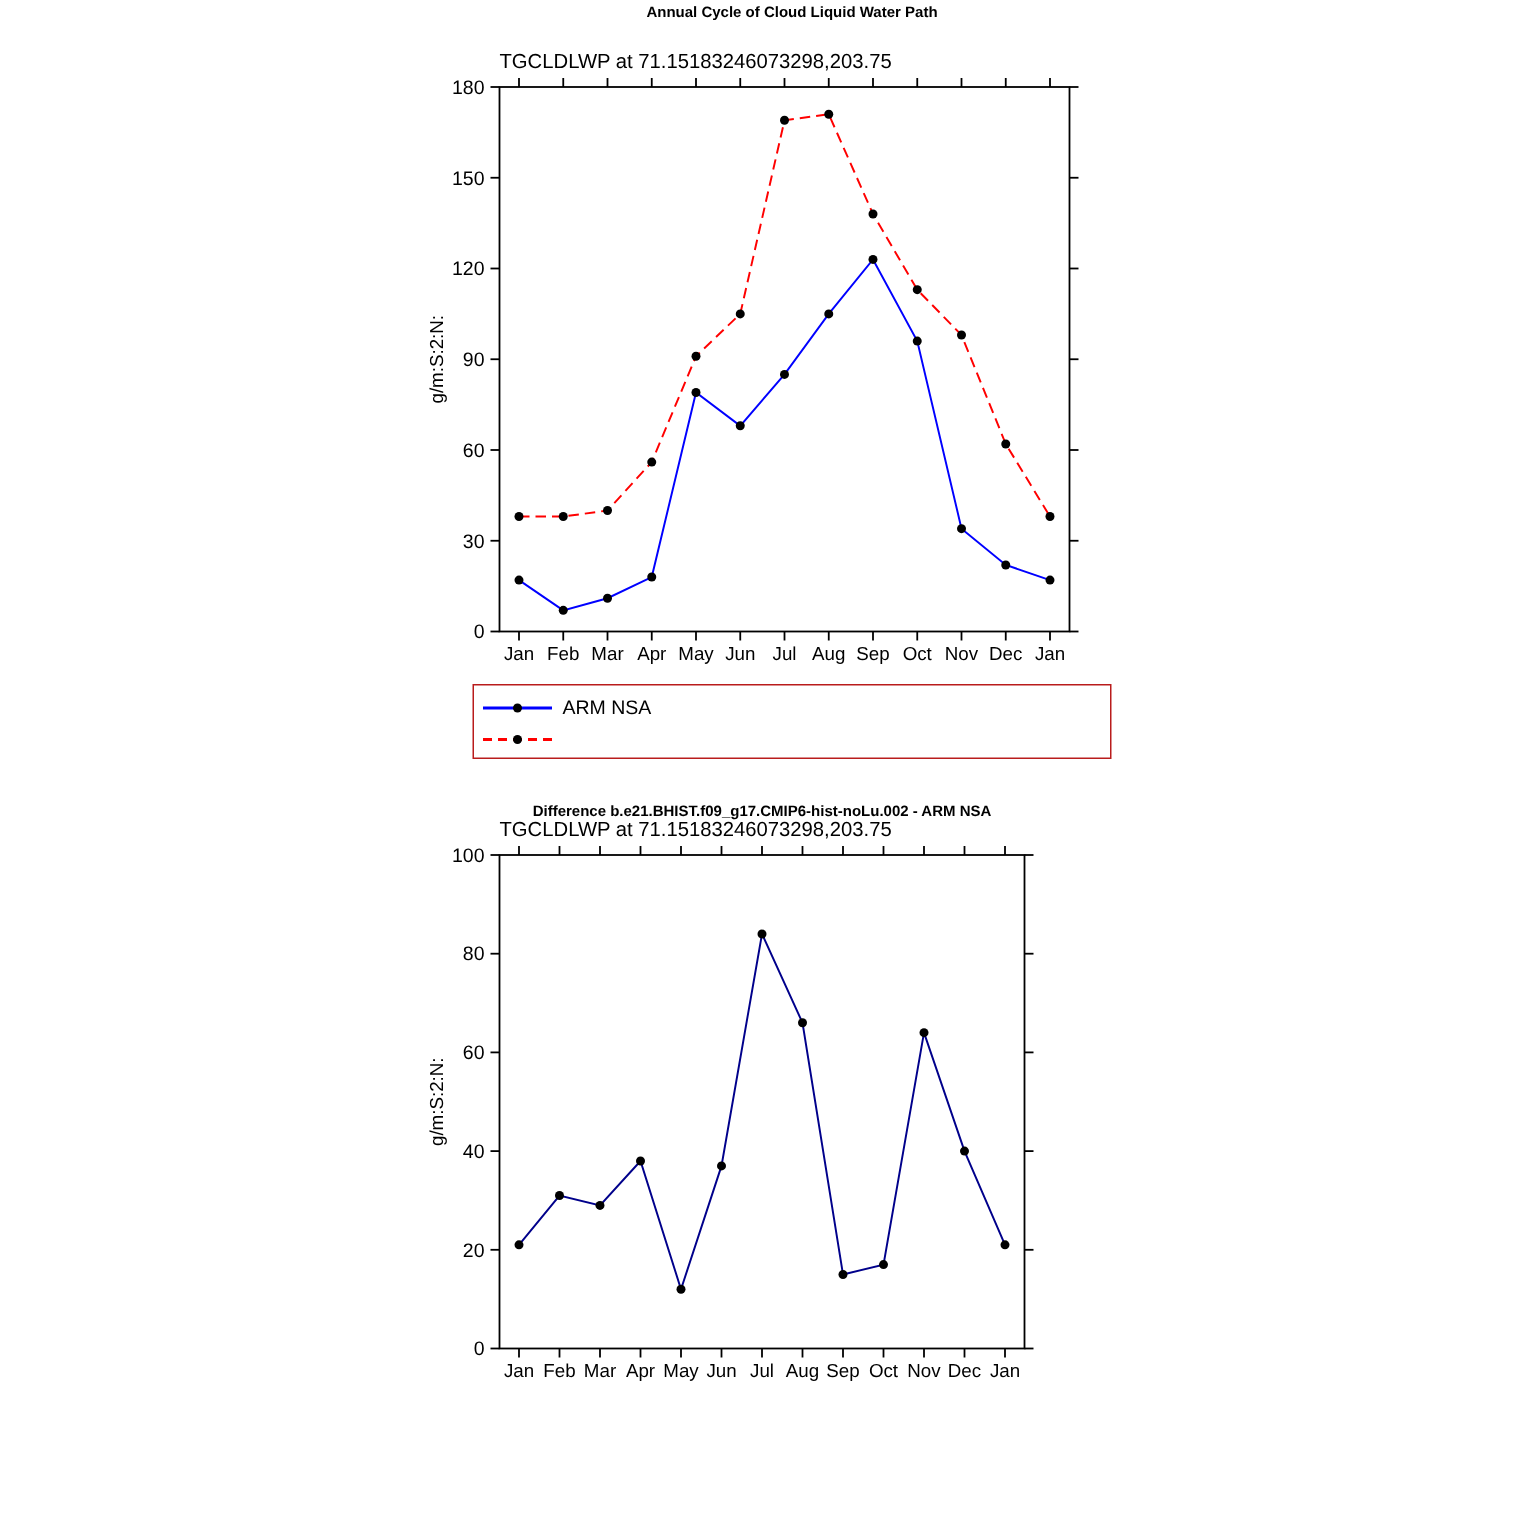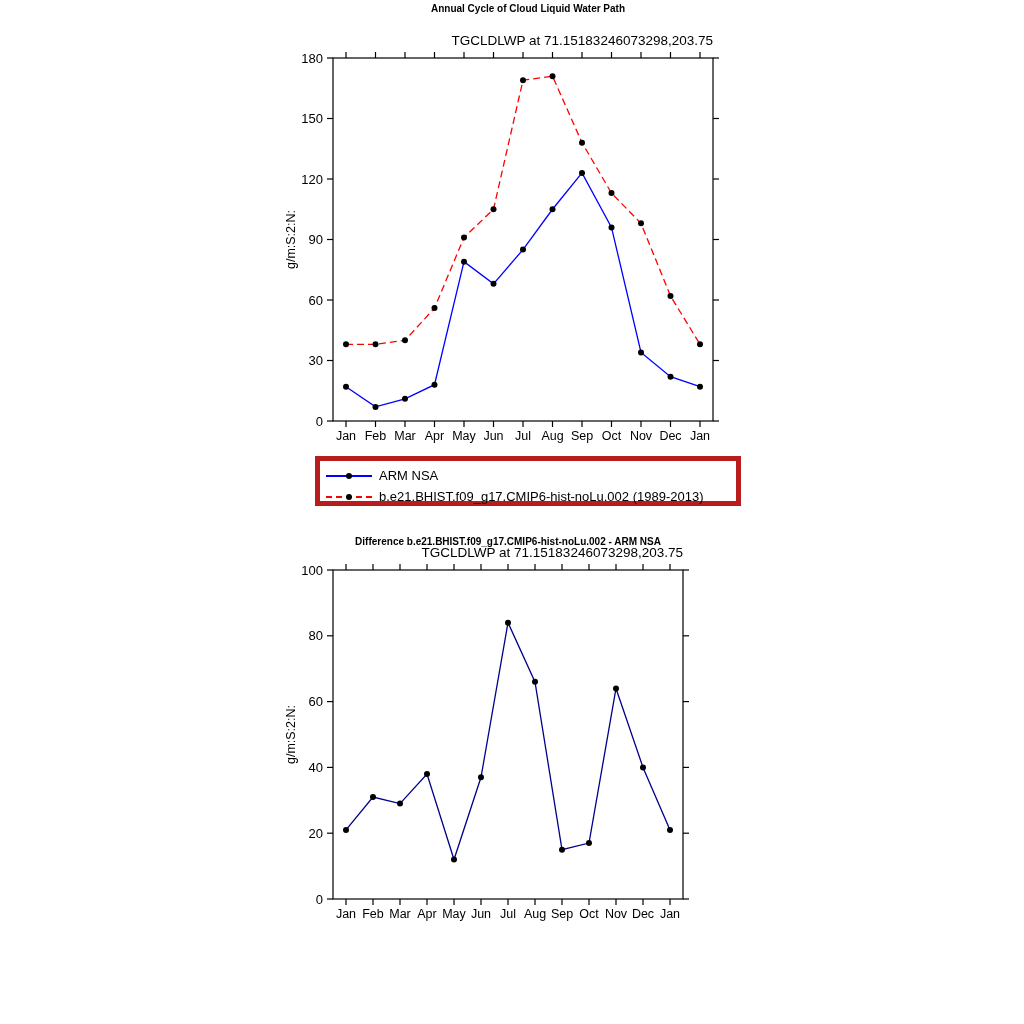--- a/index.html
+++ b/index.html
@@ -1,23 +1,23 @@
 <!DOCTYPE html>
 <html><head>
 <meta charset="utf-8">
 <style>
   html,body{margin:0;padding:0;background:#ffffff;}
   .page{position:relative;width:1024px;height:1024px;background:#ffffff;overflow:hidden;
         font-family:"Liberation Sans","DejaVu Sans",sans-serif;color:#000;}
   #plots{position:absolute;left:0;top:0;}
   svg text{font-family:"Liberation Sans","DejaVu Sans",sans-serif;fill:#000;}
   .chart-title{position:absolute;text-align:center;font-weight:bold;font-size:10px;}
-  .chart-subtitle{position:absolute;text-align:right;font-size:13.5px;}
+  .chart-subtitle{position:absolute;text-align:left;font-size:13.5px;}
   .legend{position:absolute;left:315px;top:456px;width:426px;height:50px;
-          border:5px solid #b91c1c;box-sizing:border-box;padding:4px 0 0 6px;}
+          border:1px solid #b91c1c;box-sizing:border-box;padding:4px 0 0 6px;}
   .legend-row{display:flex;align-items:center;height:21px;font-size:13px;}
   .sample{position:relative;width:46px;height:14px;flex:0 0 46px;margin-right:7px;}
   .sample .line{position:absolute;left:0;right:0;top:6px;height:0;border-top:2px solid #000;}
   .sample .dot{position:absolute;left:20px;top:4px;width:6px;height:6px;border-radius:50%;background:#000;}
   .legend-label{white-space:nowrap;}
 </style>
 </head>
 <body>
 
 <div class="page">
@@ -201,20 +201,19 @@
         <span class="line" style="border-top: 2px solid rgb(0, 0, 255);"></span>
         <span class="dot"></span>
       </span>
       <span class="legend-label">ARM NSA</span>
     </div>
     <div class="legend-row">
       <span class="sample">
         <span class="line" style="border-top: 2px dashed rgb(255, 0, 0);"></span>
         <span class="dot"></span>
       </span>
-      <span class="legend-label">b.e21.BHIST.f09_g17.CMIP6-hist-noLu.002 (1989-2013)</span>
     </div>
   </div>
 
   <div class="chart-title" style="left:258px;top:536px;width:500px;">Difference b.e21.BHIST.f09_g17.CMIP6-hist-noLu.002 - ARM NSA</div>
   <div class="chart-subtitle" style="left:333px;top:545px;width:350px;">TGCLDLWP at 71.15183246073298,203.75</div>
 
 </div>
 
 </body></html>

